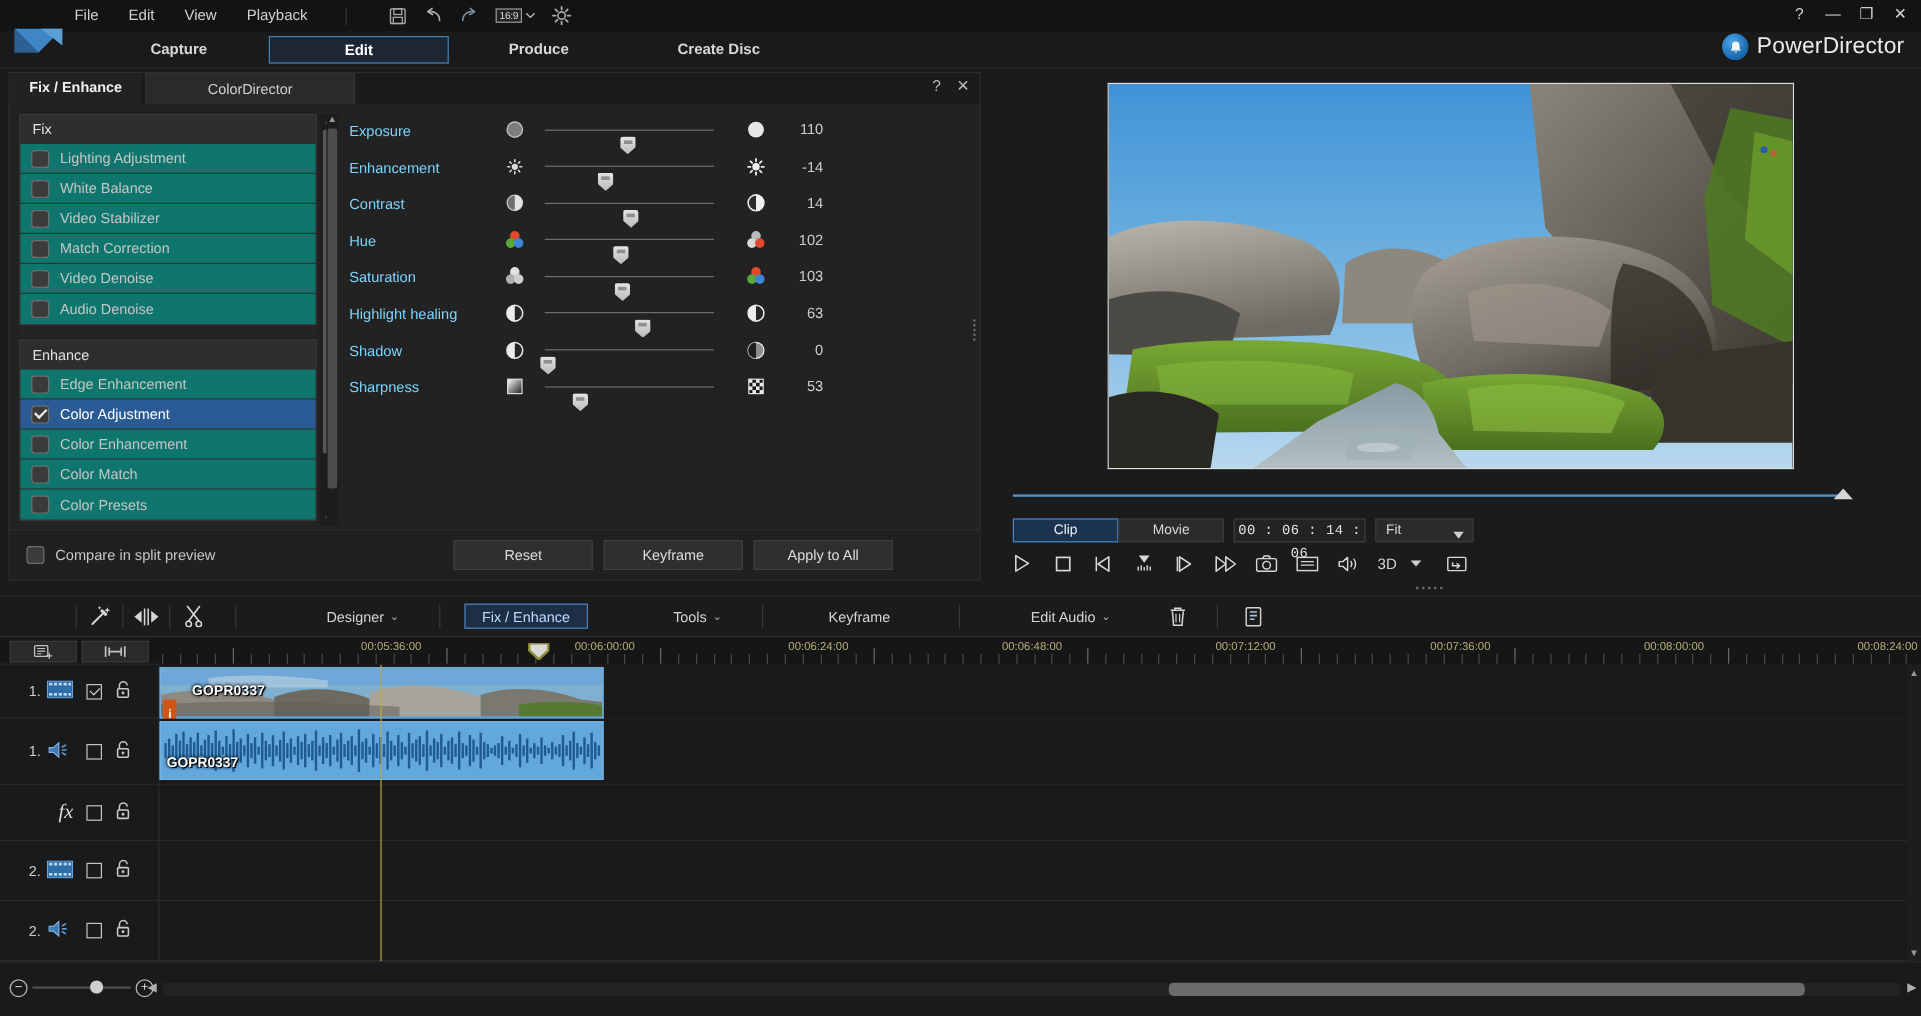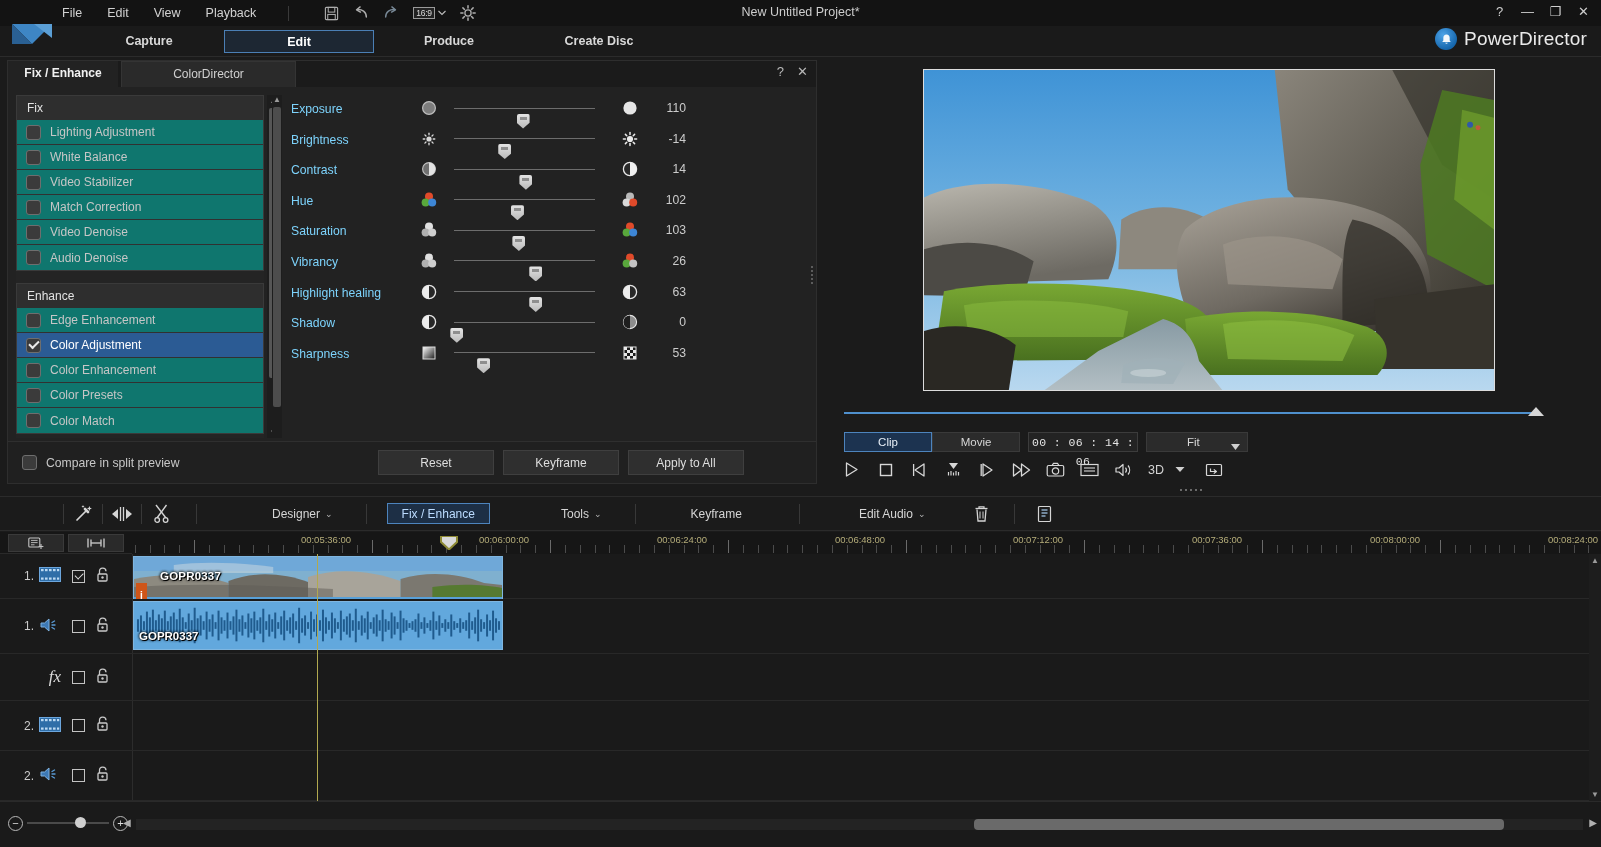--- a/index.html
+++ b/index.html
@@ -218,22 +218,22 @@
     width:88px; height:20px; line-height:19px; text-align:center; font-size:11.5px;
     background:#2b2b2b; border:1px solid #3a3a3a; color:#d6d6d6; cursor:default;
   }
   .seg.on { background:#1c3350; border:1px solid #4d84bd; color:#e8f0f8; }
   .tc-box {
     margin-left:8px; width:110px; height:20px; line-height:19px; text-align:center;
     background:#232323; border:1px solid #3c3c3c; color:#e4e4e4;
     font-family:"Liberation Mono", monospace; font-size:11.5px; letter-spacing:.4px;
   }
   .fit-box {
-    margin-left:8px; width:102px; height:20px; background:#2b2b2b; border:1px solid #3a3a3a;
-    display:flex; align-items:center; color:#d8d8d8; font-size:11.5px; position:relative;padding-left:32px;
+    margin-left:8px; width:82px; height:20px; background:#2b2b2b; border:1px solid #3a3a3a;
+    display:flex; align-items:center; color:#d8d8d8; font-size:11.5px; position:relative;
   }
   .fit-box span.t { margin-left:8px; }
   .fit-box .cv { position:absolute; right:7px; top:7px; }
   .pv-ctrlrow2 {
     position:absolute; left:16px; top:400px; display:flex; align-items:center; gap:15px;
   }
   .pvbtn { width:19px; height:19px; display:flex; align-items:center; justify-content:center; cursor:default; }
   .pvbtn svg { display:block; }
   .td-lbl { font-size:12.5px; color:#d4d4d4; margin-right:-8px; }
 
@@ -416,21 +416,20 @@
                 <path d="M13 8 H15.2"></path>
                 <path d="M2.9 2.9 L4.5 4.5"></path>
                 <path d="M11.5 11.5 L13.1 13.1"></path>
                 <path d="M13.1 2.9 L11.5 4.5"></path>
                 <path d="M4.5 11.5 L2.9 13.1"></path>
               </g>
             </svg>
         </div>
       </div>
     </div>
-    <div class="proj-title">New Untitled Project*</div>
     <div class="win-ctrls">
       <div class="win-btn">?</div>
       <div class="win-btn">—</div>
       <div class="win-btn">❐</div>
       <div class="win-btn">✕</div>
     </div>
   </div>
 
   <div class="tabbar">
     <div class="logo">
@@ -506,25 +505,25 @@
         <div class="li-row active">
           <div class="cbx on"></div>
           <div class="li-txt">Color Adjustment</div>
         </div>
         <div class="li-row">
           <div class="cbx"></div>
           <div class="li-txt">Color Enhancement</div>
         </div>
         <div class="li-row">
           <div class="cbx"></div>
-          <div class="li-txt">Color Presets</div>
+          <div class="li-txt">Color Match</div>
         </div>
         <div class="li-row">
           <div class="cbx"></div>
-          <div class="li-txt">Color Match</div>
+          <div class="li-txt">Color Presets</div>
         </div>
       </div>
     </div>
 
     <div class="list-sb">
       <div class="sb-arrow">▲</div>
       <div class="sb-thumb"></div>
       <div class="sb-arrow" style="position:absolute;bottom:0;">▼</div>
     </div>
 
@@ -542,21 +541,21 @@
         <div class="s-track">
             <div class="s-handle" style="left:49%"></div>
           </div>
         <div class="s-icoR"><svg width="18" height="18" viewBox="0 0 18 18">
               <circle cx="9" cy="9" r="6.6" fill="#e6e6e6"></circle>
             </svg></div>
         <div class="s-val">110</div>
       </div>
 
       <div class="slider-row">
-        <div class="s-label">Brightness</div>
+        <div class="s-label">Enhancement</div>
         <div class="s-icoL"><svg width="18" height="18" viewBox="0 0 18 18">
               <circle cx="9" cy="9" r="2.6" fill="#d9d9d9"></circle>
               <g stroke="#d9d9d9" stroke-width="1.3" stroke-linecap="round">
                 <path d="M9 3.2V4.8"></path>
                 <path d="M9 13.2V14.8"></path>
                 <path d="M3.2 9H4.8"></path>
                 <path d="M13.2 9H14.8"></path>
                 <path d="M4.9 4.9 6 6"></path>
                 <path d="M12 12 13.1 13.1"></path>
                 <path d="M13.1 4.9 12 6"></path>
@@ -627,37 +626,20 @@
             <div class="s-handle" style="left:46%"></div>
           </div>
         <div class="s-icoR"><svg width="18" height="18" viewBox="0 0 18 18">
               <circle cx="9" cy="5.6" r="4" fill="#e04a2a"></circle>
               <circle cx="5.6" cy="11.6" r="4" fill="#59a83c"></circle>
               <circle cx="12.2" cy="11.6" r="4" fill="#3d86d6"></circle>
             </svg></div>
         <div class="s-val">103</div>
       </div>
 
-      <div class="slider-row">
-        <div class="s-label">Vibrancy</div>
-        <div class="s-icoL"><svg width="18" height="18" viewBox="0 0 18 18">
-              <circle cx="9" cy="5.6" r="4" fill="#e0e0e0"></circle>
-              <circle cx="5.6" cy="11.6" r="4" fill="#b0b0b0"></circle>
-              <circle cx="12.2" cy="11.6" r="4" fill="#cecece"></circle>
-            </svg></div>
-        <div class="s-track">
-            <div class="s-handle" style="left:58%"></div>
-          </div>
-        <div class="s-icoR"><svg width="18" height="18" viewBox="0 0 18 18">
-              <circle cx="9" cy="5.6" r="4" fill="#e04a2a"></circle>
-              <circle cx="5.6" cy="11.6" r="4" fill="#59a83c"></circle>
-              <circle cx="12.2" cy="11.6" r="4" fill="#c4c4c4"></circle>
-            </svg></div>
-        <div class="s-val">26</div>
-      </div>
 
       <div class="slider-row">
         <div class="s-label">Highlight healing</div>
         <div class="s-icoL"><svg width="18" height="18" viewBox="0 0 18 18">
               <circle cx="9" cy="9" r="6.6" fill="#272727" stroke="#e6e6e6" stroke-width="1.3"></circle>
               <path d="M9 2.4 A6.6 6.6 0 0 0 9 15.6 Z" fill="#ededed"></path>
             </svg></div>
         <div class="s-track">
             <div class="s-handle" style="left:58%"></div>
           </div>

